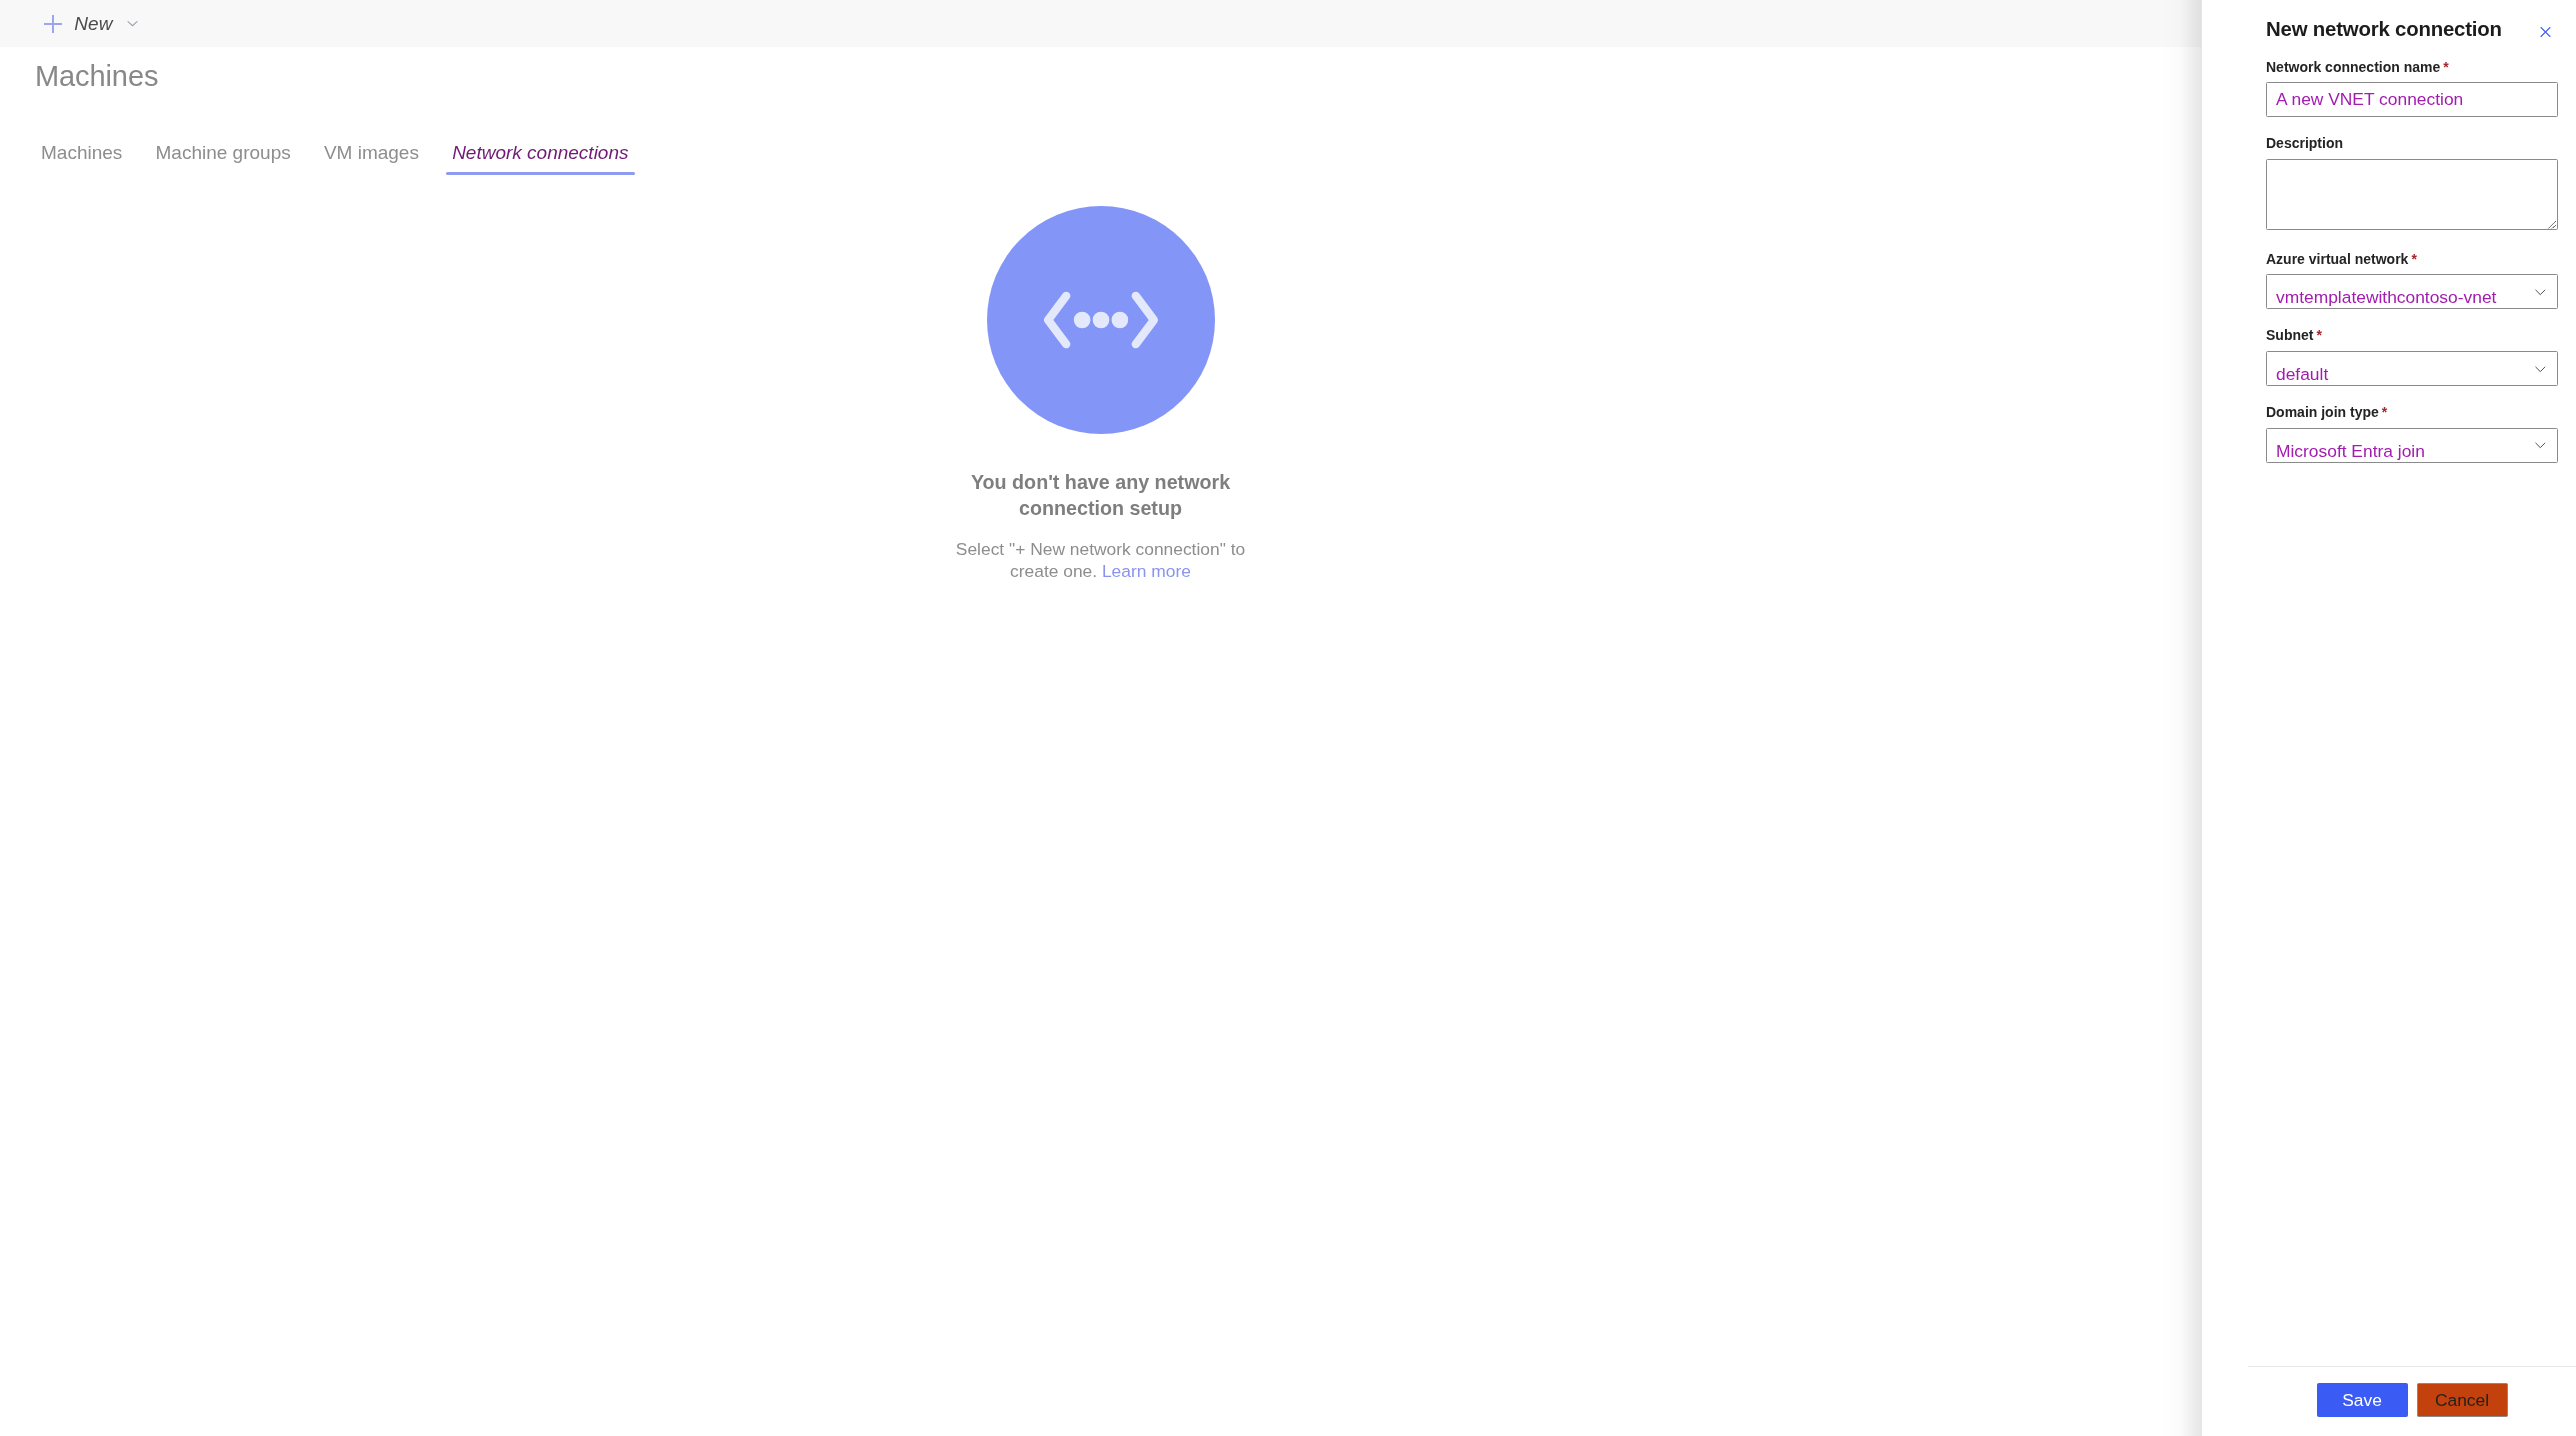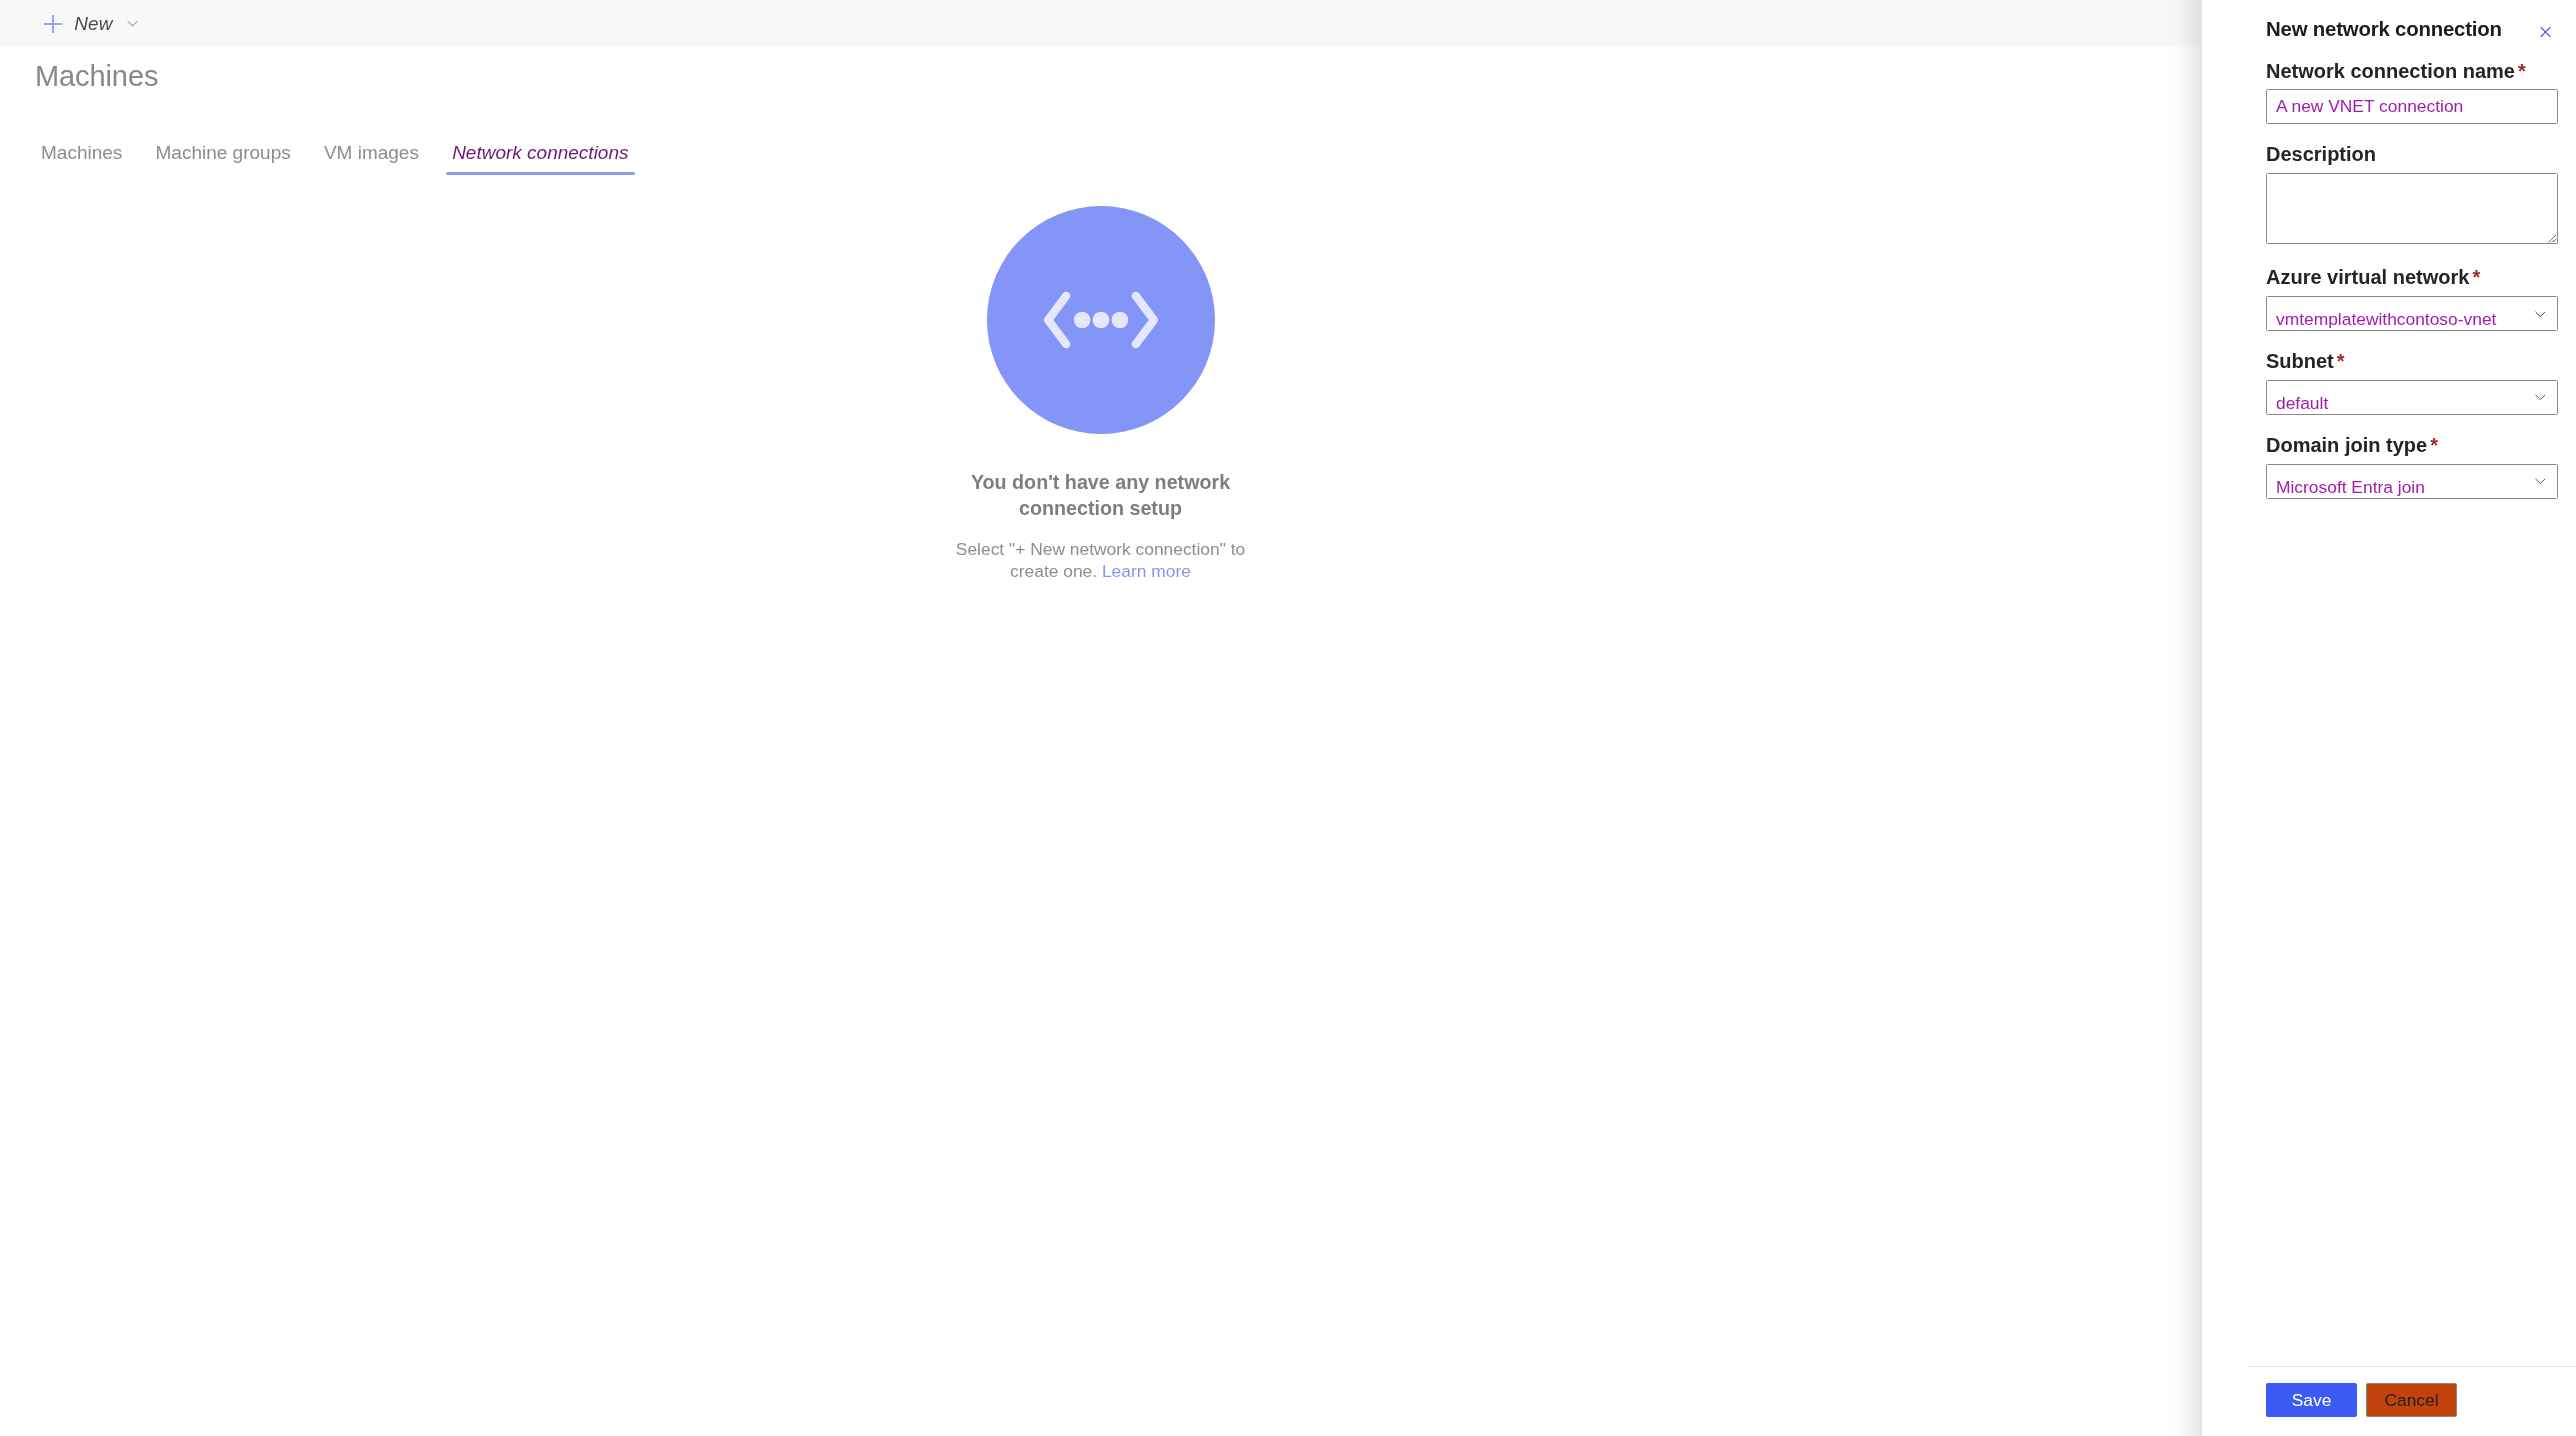--- a/index.html
+++ b/index.html
@@ -198,21 +198,21 @@
   }
   .close-btn svg { display: block; }
 
   .panel-body {
     flex: 1 1 auto;
     padding: 13.6px 18px 0 18px;
     overflow: hidden;
   }
   .field { margin-bottom: 18px; }
   .field-label {
-    font-size: 20px;
+    font-size: 14px;
     font-weight: bold;
     color: #242424;
     margin-bottom: 6.8px;
     line-height: 1.2;
   }
   .req {
     color: #a4262c;
     font-weight: bold;
     margin-left: 3px;
   }
@@ -265,20 +265,21 @@
     pointer-events: none;
   }
   .select-chevron svg { display: block; }
 
   .panel-footer {
     flex: 0 0 auto;
     border-top: 0.8px solid #e6e6e6;
     padding: 16.6px 18px 19.7px 18px;
     display: flex;
     gap: 9px;
+    justify-content: center;
   }
   .btn {
     font-family: "Liberation Sans", "DejaVu Sans", sans-serif;
     font-size: 17.4px;
     height: 34px;
     min-width: 91px;
     border-radius: 1.5px;
     cursor: pointer;
     padding: 0 12px;
   }

